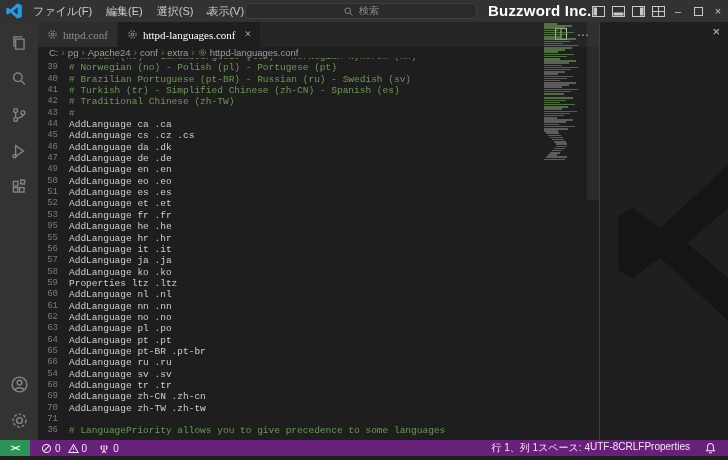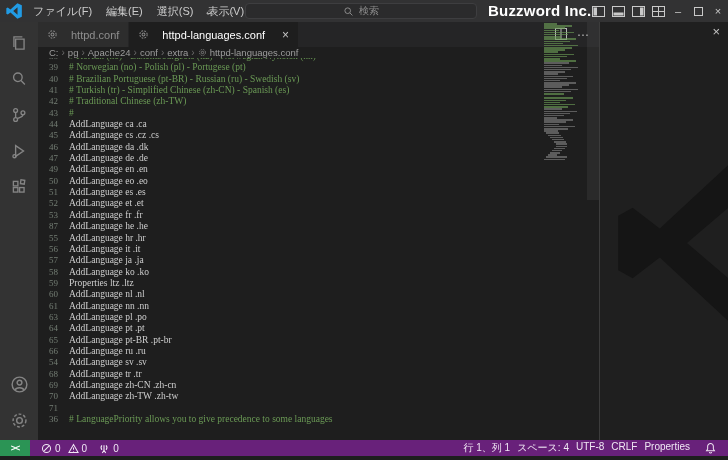--- a/index.html
+++ b/index.html
@@ -26,36 +26,36 @@
   
   .main { position:absolute; top:22px; left:0; right:0; bottom:16px; display:flex; }
 
   .activitybar { width:38px; background:#333333; display:flex; flex-direction:column; align-items:center; padding:9px 0 6px; }
   .ab-icon { width:24px; height:24px; display:flex; align-items:center; justify-content:center; margin-bottom:12px; }
   .ab-spacer { flex:1; }
   .ab-icon svg { stroke:#858585; fill:none; stroke-width:1.2; }
 
   .group1 { width:562px; position:relative; background:#1e1e1e; border-right:1px solid #3c3c3c; }
   .tabbar { height:25px; background:#252526; display:flex; align-items:stretch; }
-  .tab { display:flex; align-items:center; gap:13px; padding:0 9px; font-size:11px; background:#2d2d2d;
-         color:#8f8f8f; border-right:1px solid #252526; cursor:default; }
+  .tab { display:flex; align-items:center; gap:5px; padding:0 9px; font-size:11px; background:#2d2d2d;
+         color:#8f8f8f; border-right:1px solid #252526; cursor:default;font-family:Liberation Serif, serif; }
   .tab.active { background:#1e1e1e; color:#ffffff; }
   .tab-close { font-size:12px; margin-left:4px; color:#c5c5c5; }
   .tab-gear { display:flex; }
   .tab-actions { margin-left:auto; display:flex; align-items:center; gap:10px; padding-right:9px; color:#b8b8b8; }
   .ellipsis { font-size:12px; letter-spacing:1px; color:#b8b8b8; }
 
   .breadcrumb { height:11px; display:flex; align-items:center; font-size:9.5px; color:#9d9d9d;
                 padding-left:10px; background:#1e1e1e; white-space:nowrap; }
   .bc-item { padding:0 1px; }
   .bc-sep { color:#6a6a6a; padding:0 2px; font-size:10px; }
   .bc-gear { display:flex; margin:0 2px 0 1px; }
 
   .code { position:absolute; top:36px; left:0; right:0; bottom:0; overflow:hidden;
-          font-family:Liberation Serif, serif; font-size:9.5px; }
+          font-family:Liberation Mono, monospace; font-size:9.5px; }
   .code-line { display:flex; height:11.35px; line-height:11.4px; white-space:pre; }
   .ln { flex:0 0 20px; text-align:right; color:#747e74; font-size:9px; }
   .ct { margin-left:11px; color:#cfcfcf; }
   .ct.comment { color:#6a9955; }
 
   .minimap { position:absolute; top:1px; right:13px; width:42px; }
   .mm-line { height:1.5px; margin-bottom:0.7px; }
   .mm-g { background:rgba(106,153,85,.65); }
   .mm-d { background:rgba(195,195,195,.38); }
   .mm-x { background:transparent; }
@@ -252,28 +252,29 @@
           <div class="code-line"><span class="ln">43</span><span class="ct comment">#</span></div>
           <div class="code-line"><span class="ln">44</span><span class="ct">AddLanguage ca .ca</span></div>
           <div class="code-line"><span class="ln">45</span><span class="ct">AddLanguage cs .cz .cs</span></div>
           <div class="code-line"><span class="ln">46</span><span class="ct">AddLanguage da .dk</span></div>
           <div class="code-line"><span class="ln">47</span><span class="ct">AddLanguage de .de</span></div>
           <div class="code-line"><span class="ln">49</span><span class="ct">AddLanguage en .en</span></div>
           <div class="code-line"><span class="ln">50</span><span class="ct">AddLanguage eo .eo</span></div>
           <div class="code-line"><span class="ln">51</span><span class="ct">AddLanguage es .es</span></div>
           <div class="code-line"><span class="ln">52</span><span class="ct">AddLanguage et .et</span></div>
           <div class="code-line"><span class="ln">53</span><span class="ct">AddLanguage fr .fr</span></div>
-          <div class="code-line"><span class="ln">87</span><span class="ct">AddLanguage he .he</span></div>
+          <div class="code-line"><span class="ln">95</span><span class="ct">AddLanguage he .he</span></div>
           <div class="code-line"><span class="ln">55</span><span class="ct">AddLanguage hr .hr</span></div>
           <div class="code-line"><span class="ln">56</span><span class="ct">AddLanguage it .it</span></div>
           <div class="code-line"><span class="ln">57</span><span class="ct">AddLanguage ja .ja</span></div>
           <div class="code-line"><span class="ln">58</span><span class="ct">AddLanguage ko .ko</span></div>
           <div class="code-line"><span class="ln">59</span><span class="ct">Properties ltz .ltz</span></div>
           <div class="code-line"><span class="ln">60</span><span class="ct">AddLanguage nl .nl</span></div>
           <div class="code-line"><span class="ln">61</span><span class="ct">AddLanguage nn .nn</span></div>
+          <div class="code-line"><span class="ln">62</span><span class="ct">AddLanguage no .no</span></div>
           <div class="code-line"><span class="ln">63</span><span class="ct">AddLanguage pl .po</span></div>
           <div class="code-line"><span class="ln">64</span><span class="ct">AddLanguage pt .pt</span></div>
           <div class="code-line"><span class="ln">65</span><span class="ct">AddLanguage pt-BR .pt-br</span></div>
           <div class="code-line"><span class="ln">66</span><span class="ct">AddLanguage ru .ru</span></div>
           <div class="code-line"><span class="ln">54</span><span class="ct">AddLanguage sv .sv</span></div>
           <div class="code-line"><span class="ln">68</span><span class="ct">AddLanguage tr .tr</span></div>
           <div class="code-line"><span class="ln">69</span><span class="ct">AddLanguage zh-CN .zh-cn</span></div>
           <div class="code-line"><span class="ln">70</span><span class="ct">AddLanguage zh-TW .zh-tw</span></div>
           <div class="code-line"><span class="ln">71</span><span class="ct"></span></div>
           <div class="code-line"><span class="ln">36</span><span class="ct comment"># LanguagePriority allows you to give precedence to some languages</span></div>
@@ -370,21 +371,21 @@
         </svg>
       <span>0</span>
     </div>
     <div class="sb-group">
       <svg width="12" height="12" viewBox="0 0 12 12">
           <path d="M6 3.2v5 M4.3 11 L6 8.2 L7.7 11 M3.9 3.4a3.6 3.6 0 0 0 0 4.4 M8.1 3.4a3.6 3.6 0 0 1 0 4.4"></path>
         </svg>
       <span>0</span>
     </div>
     <div class="sb-right">
-      <span id="sb-right-host" style="display:flex;gap:7px;margin-left:20px;">
+      <span id="sb-right-host" style="display:flex;gap:0;margin-left:20px;">
           <span class="sb-item">行 1、列 1</span>
           <span class="sb-item">スペース: 4</span>
           <span class="sb-item">UTF-8</span>
           <span class="sb-item">CRLF</span>
           <span class="sb-item">Properties</span>
         </span>
       <span class="sb-bell">
         <svg width="11" height="12" viewBox="0 0 12 13">
             <path d="M6 1.6a3.1 3.1 0 0 1 3.1 3.1V7.5l1.2 1.9H1.7L2.9 7.5V4.7A3.1 3.1 0 0 1 6 1.6Z"></path>
             <path d="M4.9 10.9a1.1 1.1 0 0 0 2.2 0"></path>

